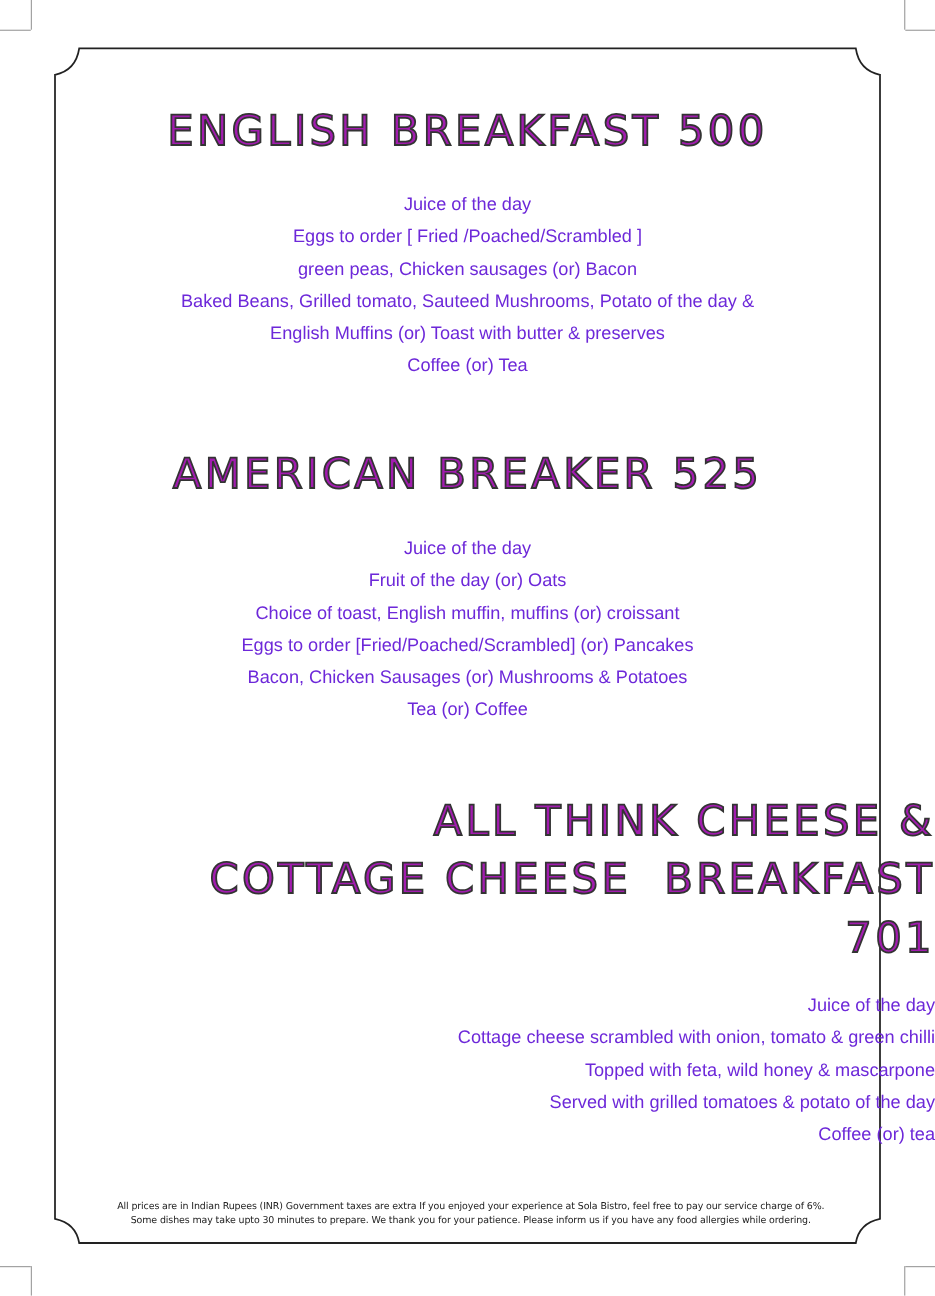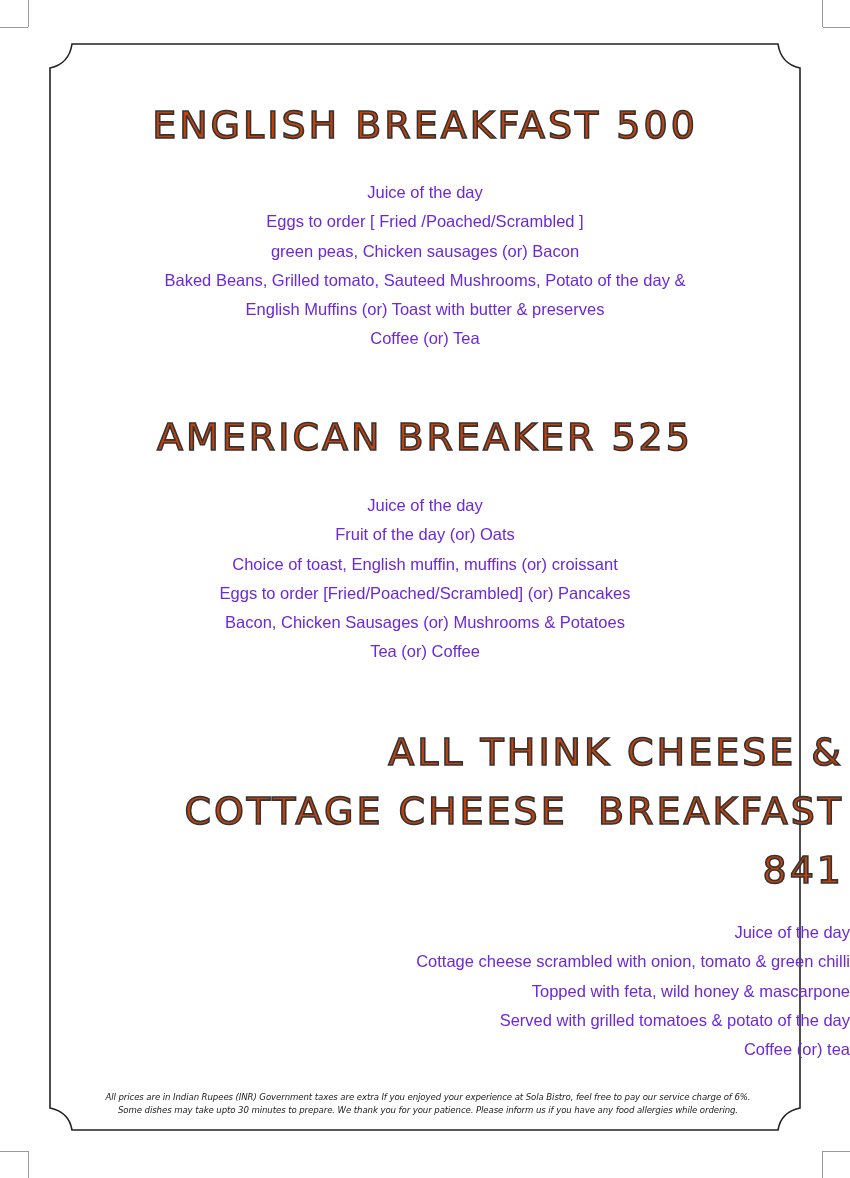--- a/index.html
+++ b/index.html
@@ -2,26 +2,26 @@
 <html><head>
 <meta charset="utf-8">
 <style>
   html, body { margin:0; padding:0; background:#ffffff; }
   body { width:850px; height:1178px; position:relative; overflow:hidden;
          font-family:"Liberation Sans", sans-serif; color:#3d3838; }
   .crop { position:absolute; background:#9a9a9a; }
   svg.frame { position:absolute; left:0; top:0; }
   .section { position:absolute; left:0; width:850px; text-align:center; }
   .title { font-family:"DejaVu Sans", sans-serif; font-weight:normal;
-           color:#c2410c; -webkit-text-stroke:1.6px #333; letter-spacing:3px;
-           font-size:38px; line-height:46px; margin:6px; white-space:nowrap; }
+           color:#a21caf; -webkit-text-stroke:1.6px #333; letter-spacing:3px;
+           font-size:38px; line-height:46px; margin:0; white-space:nowrap; }
   .items { list-style:none; margin:0; padding:0; }
   .items li { font-size:16.5px; line-height:29.3px; color:#6d28d9; }
   .footer { position:absolute; left:50px; width:756px; top:1091px; text-align:center;
-            font-family:"DejaVu Sans", sans-serif; font-size:8.6px; line-height:13px; color:#222; letter-spacing:-0.1px;font-style:italic; }
+            font-family:"DejaVu Sans", sans-serif; font-size:8.6px; line-height:13px; color:#222; letter-spacing:-0.1px; }
 </style>
 </head>
 <body>
 
 <div class="crop" style="left:28px;top:0;width:1px;height:27px;"></div>
 <div class="crop" style="left:0;top:27px;width:28px;height:1px;"></div>
 <div class="crop" style="left:822px;top:0;width:1px;height:27px;"></div>
 <div class="crop" style="left:823px;top:27px;width:27px;height:1px;"></div>
 <div class="crop" style="left:28px;top:1151px;width:1px;height:27px;"></div>
 <div class="crop" style="left:0;top:1151px;width:28px;height:1px;"></div>
@@ -52,21 +52,21 @@
     <li>Choice of toast, English muffin, muffins (or) croissant</li>
     <li>Eggs to order [Fried/Poached/Scrambled] (or) Pancakes</li>
     <li>Bacon, Chicken Sausages (or) Mushrooms &amp; Potatoes</li>
     <li>Tea (or) Coffee</li>
   </ul>
 </div>
 
 <div class="section" style="top:720px;text-align:right;">
   <h2 class="title" style="line-height:52px;">ALL THINK CHEESE &amp;</h2>
   <h2 class="title" style="line-height:54px;white-space:pre;">COTTAGE CHEESE  BREAKFAST</h2>
-  <h2 class="title" style="line-height:52px;">841</h2>
+  <h2 class="title" style="line-height:52px;">701</h2>
   <ul class="items" style="margin-top:22px;">
     <li>Juice of the day</li>
     <li>Cottage cheese scrambled with onion, tomato &amp; green chilli</li>
     <li>Topped with feta, wild honey &amp; mascarpone</li>
     <li>Served with grilled tomatoes &amp; potato of the day</li>
     <li>Coffee (or) tea</li>
   </ul>
 </div>
 
 <div class="footer">

